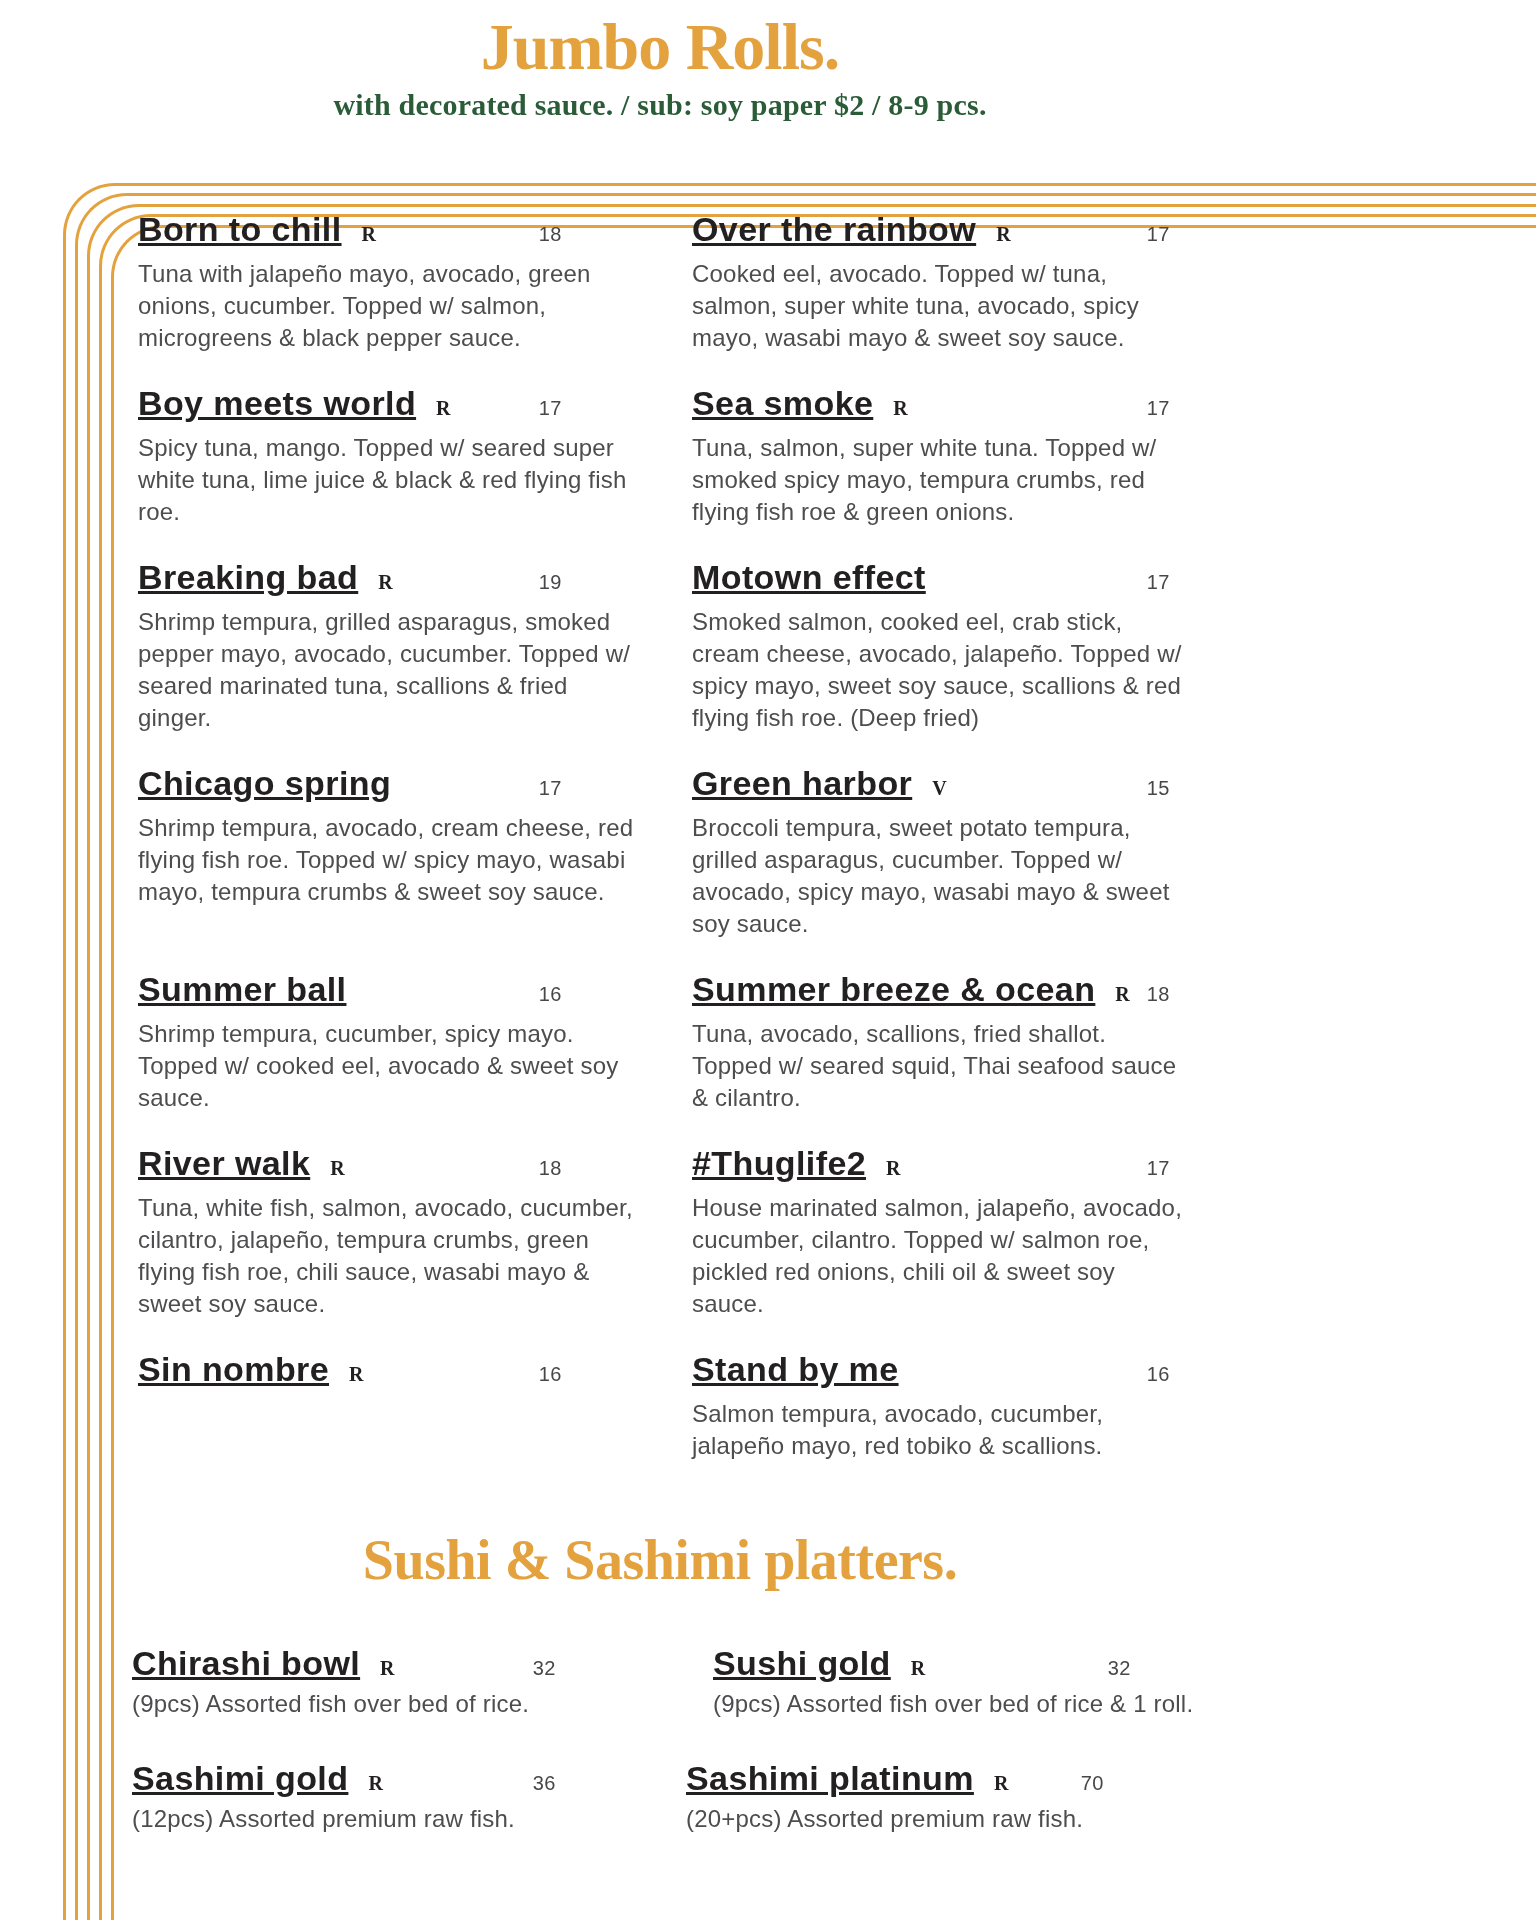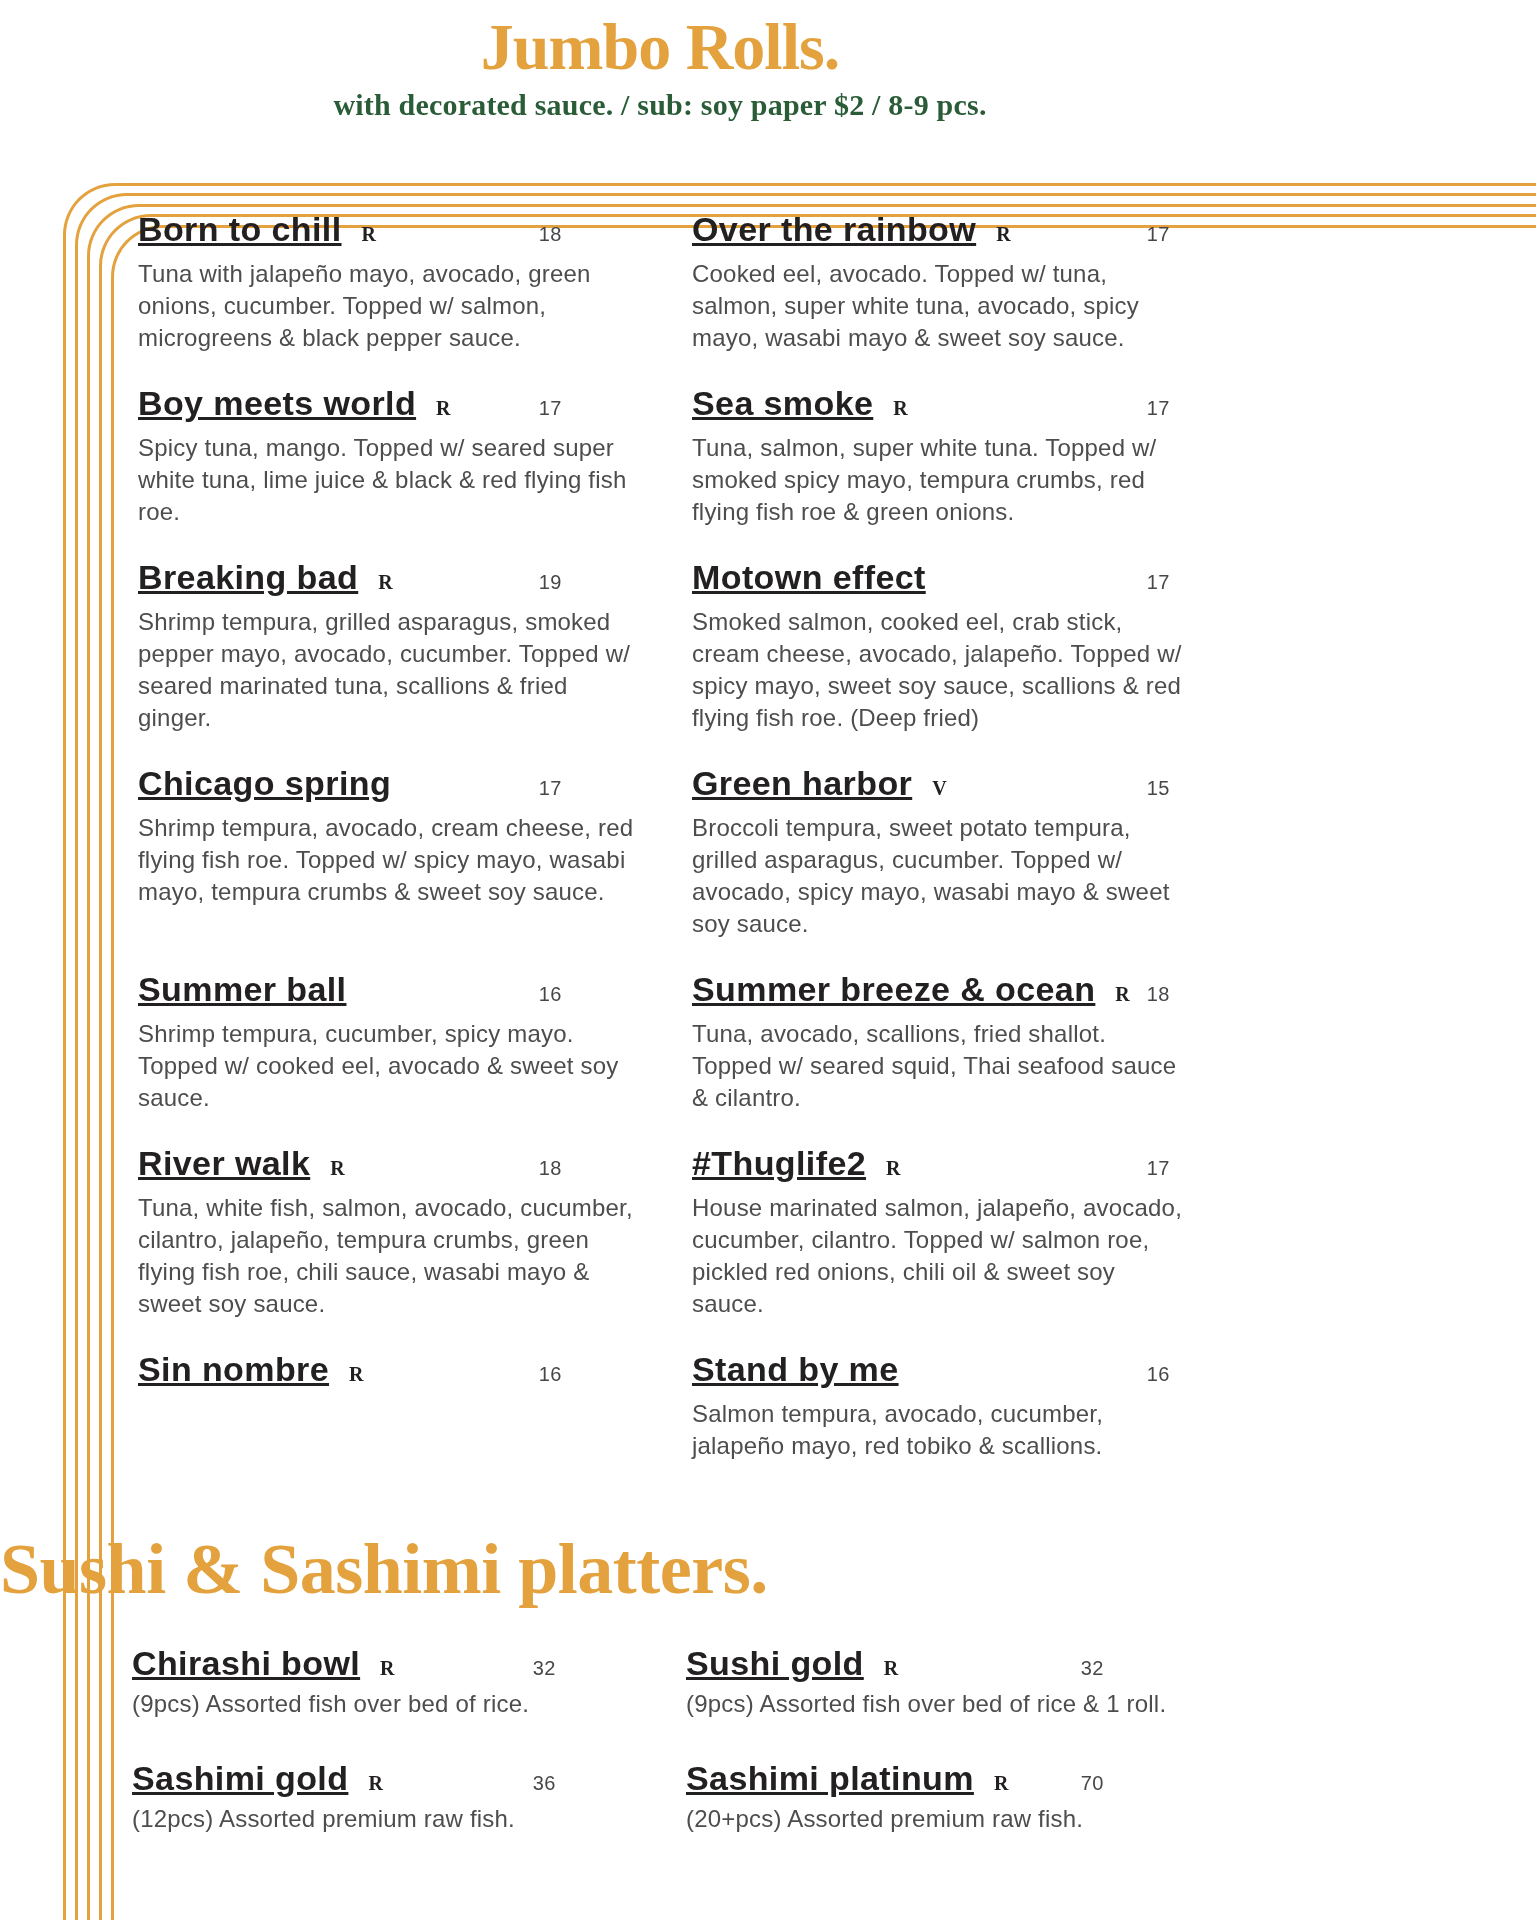--- a/index.html
+++ b/index.html
@@ -58,23 +58,23 @@
     font-family:"Liberation Serif","DejaVu Serif",serif;font-weight:bold;
     font-size:20px;color:var(--ink);margin-left:20px;
   }
   .item-price{margin-left:auto;font-size:20px;color:#47474A;letter-spacing:0.5px;}
   .item-desc{
     margin-top:8px;font-size:24px;line-height:32px;color:var(--gray);letter-spacing:0.2px;
   }
   .platters-grid .item-desc{white-space:nowrap;margin-top:4px;}
 
   .platters-heading{
-    position:absolute;left:0;top:1528px;width:1320px;
-    font-family:"Liberation Serif","DejaVu Serif",serif;font-weight:bold;
-    font-size:72px;color:var(--orange);letter-spacing:-0.5px;
+    position:absolute;left:0;top:1528px;width:1320px;text-align:center;
+    font-family:"Liberation Serif","DejaVu Serif",serif;font-weight:bold;
+    font-size:56px;color:var(--orange);letter-spacing:-0.5px;
   }
 </style>
 </head>
 <body>
 
 <div class="page">
 
   <div class="frame">
     <div class="frame-line fl0"></div>
     <div class="frame-line fl1"></div>
@@ -229,21 +229,21 @@
 
   <div class="menu-item col1" style="grid-area: 2 / 1;">
     <div class="item-head">
       <span class="item-name">Sashimi gold</span>
       <span class="dietary-marker">R</span>
       <span class="item-price">36</span>
     </div>
     <div class="item-desc">(12pcs) Assorted premium raw fish.</div>
   </div>
 
-  <div class="menu-item col2" style="grid-area: 1 / 2;">
+  <div class="menu-item col2" style="grid-area: 1 / 2; margin-left: 27px;">
     <div class="item-head">
       <span class="item-name">Sushi gold</span>
       <span class="dietary-marker">R</span>
       <span class="item-price">32</span>
     </div>
     <div class="item-desc">(9pcs) Assorted fish over bed of rice &amp; 1 roll.</div>
   </div>
 
   <div class="menu-item col2" style="grid-area: 2 / 2;">
     <div class="item-head">

